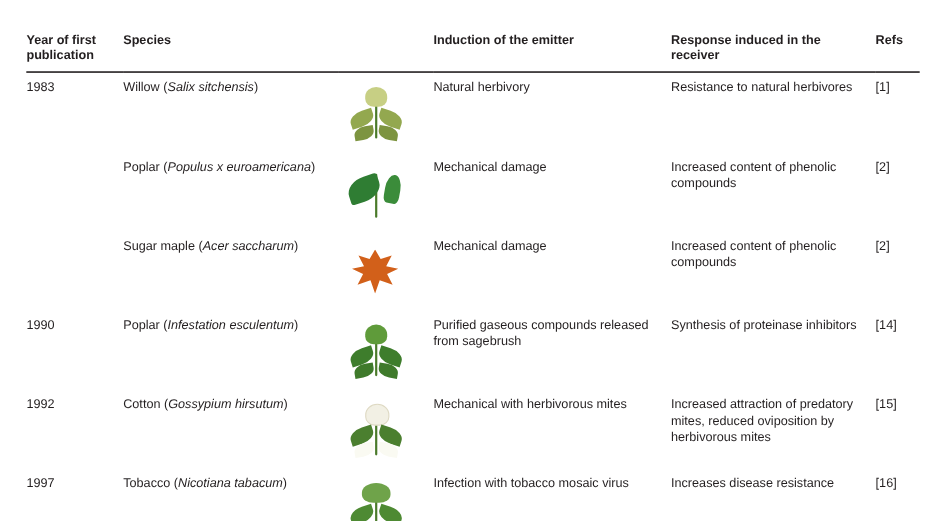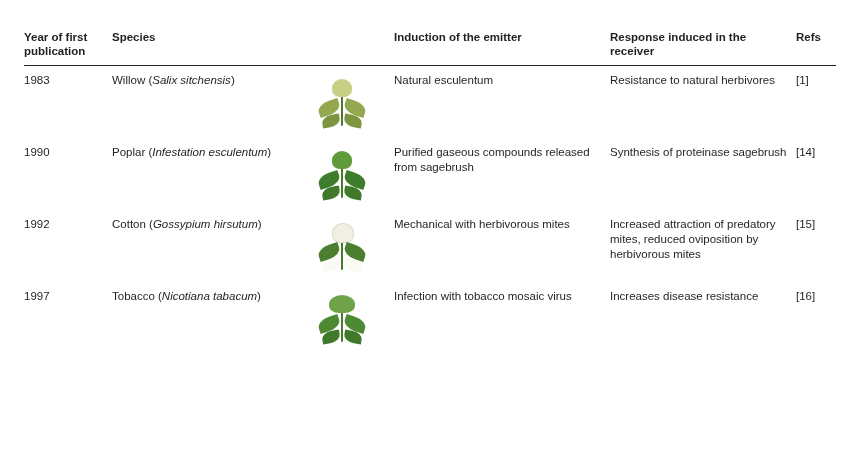--- a/index.html
+++ b/index.html
@@ -146,42 +146,68 @@
         <td class="img-cell">
           <div class="plant willow">
             <div class="stem"></div>
               <div class="top-blob"></div>
             <div class="leafA"></div>
               <div class="leafB"></div>
               <div class="leafC"></div>
               <div class="leafD"></div>
           </div>
         </td>
-        <td>Natural esculentum</td>
+        <td>Natural herbivory</td>
         <td>Resistance to natural herbivores</td>
         <td class="refs-cell">[1]</td>
       </tr>
 
-
+      <tr>
+        <td></td>
+        <td><span>Poplar (</span><i>Populus x euroamericana</i><span>)</span></td>
+        <td class="img-cell">
+          <div class="plant poplar">
+            <div class="stem"></div>
+            <div class="leafA"></div>
+              <div class="leafB"></div>
+          </div>
+        </td>
+        <td>Mechanical damage</td>
+        <td>Increased content of phenolic compounds</td>
+        <td class="refs-cell">[2]</td>
+      </tr>
+
+      <tr>
+        <td></td>
+        <td><span>Sugar maple (</span><i>Acer saccharum</i><span>)</span></td>
+        <td class="img-cell">
+          <div class="plant maple">
+            <div class="maple-leaf"></div>
+          </div>
+        </td>
+        <td>Mechanical damage</td>
+        <td>Increased content of phenolic compounds</td>
+        <td class="refs-cell">[2]</td>
+      </tr>
 
       <tr>
         <td>1990</td>
         <td><span>Poplar (</span><i>Infestation esculentum</i><span>)</span></td>
         <td class="img-cell">
           <div class="plant tomato">
             <div class="stem"></div>
               <div class="top-blob"></div>
             <div class="leafA"></div>
               <div class="leafB"></div>
               <div class="leafC"></div>
               <div class="leafD"></div>
           </div>
         </td>
         <td>Purified gaseous compounds released from sagebrush</td>
-        <td>Synthesis of proteinase sagebrush</td>
+        <td>Synthesis of proteinase inhibitors</td>
         <td class="refs-cell">[14]</td>
       </tr>
 
       <tr>
         <td>1992</td>
         <td><span>Cotton (</span><i>Gossypium hirsutum</i><span>)</span></td>
         <td class="img-cell">
           <div class="plant cotton">
             <div class="stem"></div>
               <div class="top-blob"></div>

